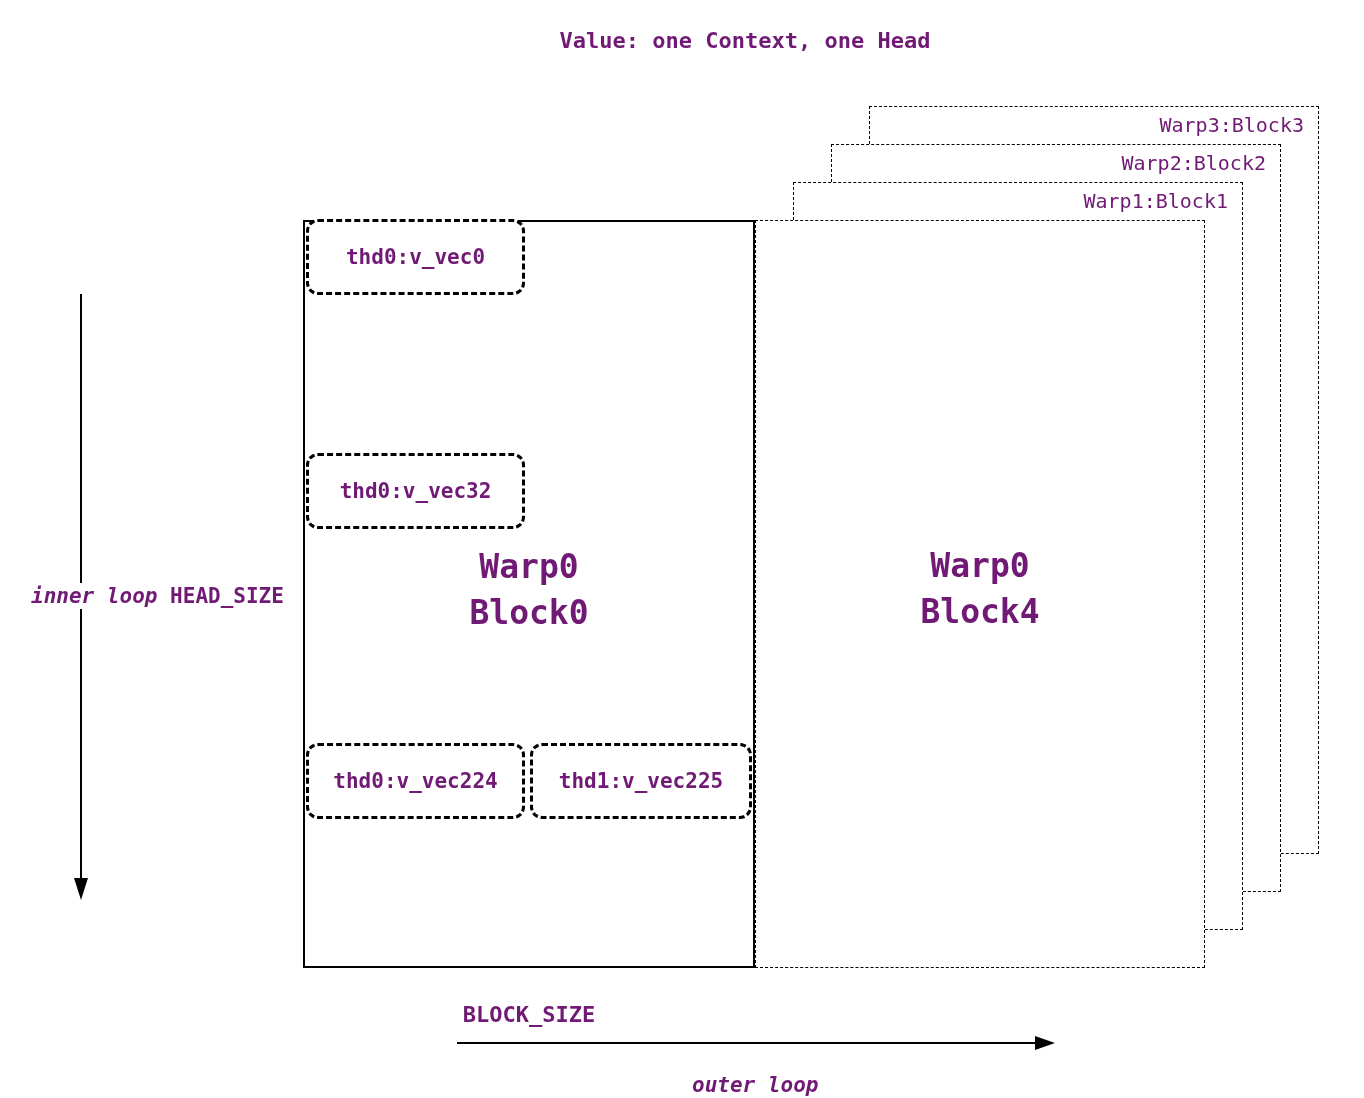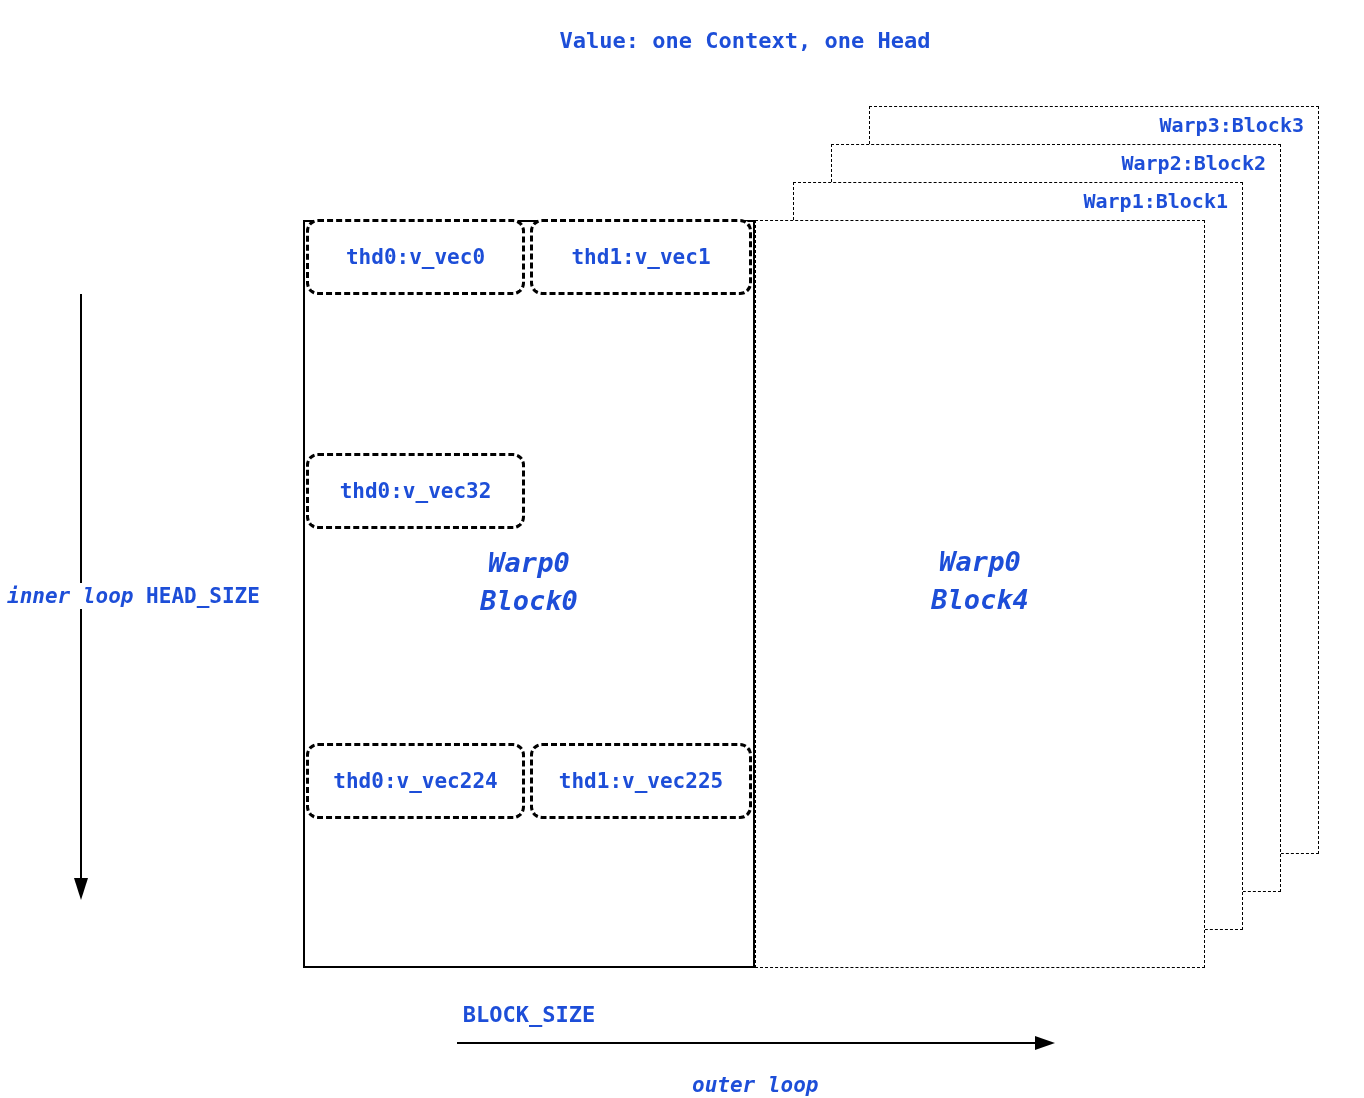--- a/index.html
+++ b/index.html
@@ -1,48 +1,48 @@
 <!DOCTYPE html>
 <html><head>
 <meta charset="utf-8">
 <style>
   * { margin:0; padding:0; box-sizing:border-box; }
   html,body { background:#ffffff; }
   .canvas {
     position:relative; width:1364px; height:1098px; background:#ffffff;
-    font-family:"DejaVu Sans Mono", monospace; color:#1d4ed8; overflow:hidden;
+    font-family:"DejaVu Sans Mono", monospace; color:#701a75; overflow:hidden;
   }
 
   .title {
     position:absolute; left:745px; top:28px; transform:translateX(-50%);
     font-size:22px; font-weight:bold; white-space:nowrap;
   }
 
   
   .sheet {
     position:absolute; width:450px; height:748px;
     border:1.5px dashed #000; background:#ffffff;
   }
   .sheet-label {
     position:absolute; top:6px; right:14px;
-    font-size:20px; font-weight:bold; white-space:nowrap;
+    font-size:20px; font-weight:normal; white-space:nowrap;
   }
   .warp3 { left:869px; top:106px; z-index:1; }
   .warp2 { left:831px; top:144px; z-index:2; }
   .warp1 { left:793px; top:182px; z-index:3; }
   .block4 { left:755px; top:220px; z-index:4; }
 
   .block0 {
     position:absolute; left:303px; top:220px; width:452px; height:748px;
     border:2px solid #000; background:#ffffff; z-index:5;
   }
 
   .big-label {
     position:absolute; left:0; top:322px; width:100%;
-    text-align:center; font-size:27px; font-weight:bold; font-style:italic;
+    text-align:center; font-size:33px; font-weight:bold; 
     line-height:1.4; z-index:6;
   }
 
   .tbox {
     position:absolute; height:76px;
     border:3.5px dashed #000; border-radius:12px; background:#ffffff;
     display:flex; align-items:center; justify-content:center;
     z-index:6;
   }
   .tbox-label { font-size:21px; font-weight:bold; white-space:nowrap; }
@@ -54,21 +54,21 @@
   .cR { left:530px; width:222px; }
 
   .arrow-svg { position:absolute; z-index:7; }
 
   .axis-label {
     position:absolute; background:#ffffff; z-index:8;
     font-size:21px; font-weight:bold; white-space:nowrap; padding:1px 4px;
   }
   .italic { font-style:italic; }
 
-  .inner-label { left:3px; top:583px; }
+  .inner-label { left:27px; top:583px; }
   .outer-label { left:688px; top:1072px; }
 
   .block-size-label {
     position:absolute; left:303px; top:984px; width:452px;
     text-align:center; font-size:22px; font-weight:bold; z-index:7;margin-top:18px;
   }
 </style>
 </head>
 <body>
 
@@ -96,23 +96,20 @@
   <div class="block0">
     <div class="big-label">
       <div>Warp0</div>
       <div>Block0</div>
     </div>
   </div>
 
   <div class="tbox r1 cL">
     <span class="tbox-label">thd0:v_vec0</span>
   </div>
-  <div class="tbox r1 cR">
-    <span class="tbox-label">thd1:v_vec1</span>
-  </div>
   <div class="tbox r2 cL">
     <span class="tbox-label">thd0:v_vec32</span>
   </div>
   <div class="tbox r3 cL">
     <span class="tbox-label">thd0:v_vec224</span>
   </div>
   <div class="tbox r3 cR">
     <span class="tbox-label">thd1:v_vec225</span>
   </div>
 

